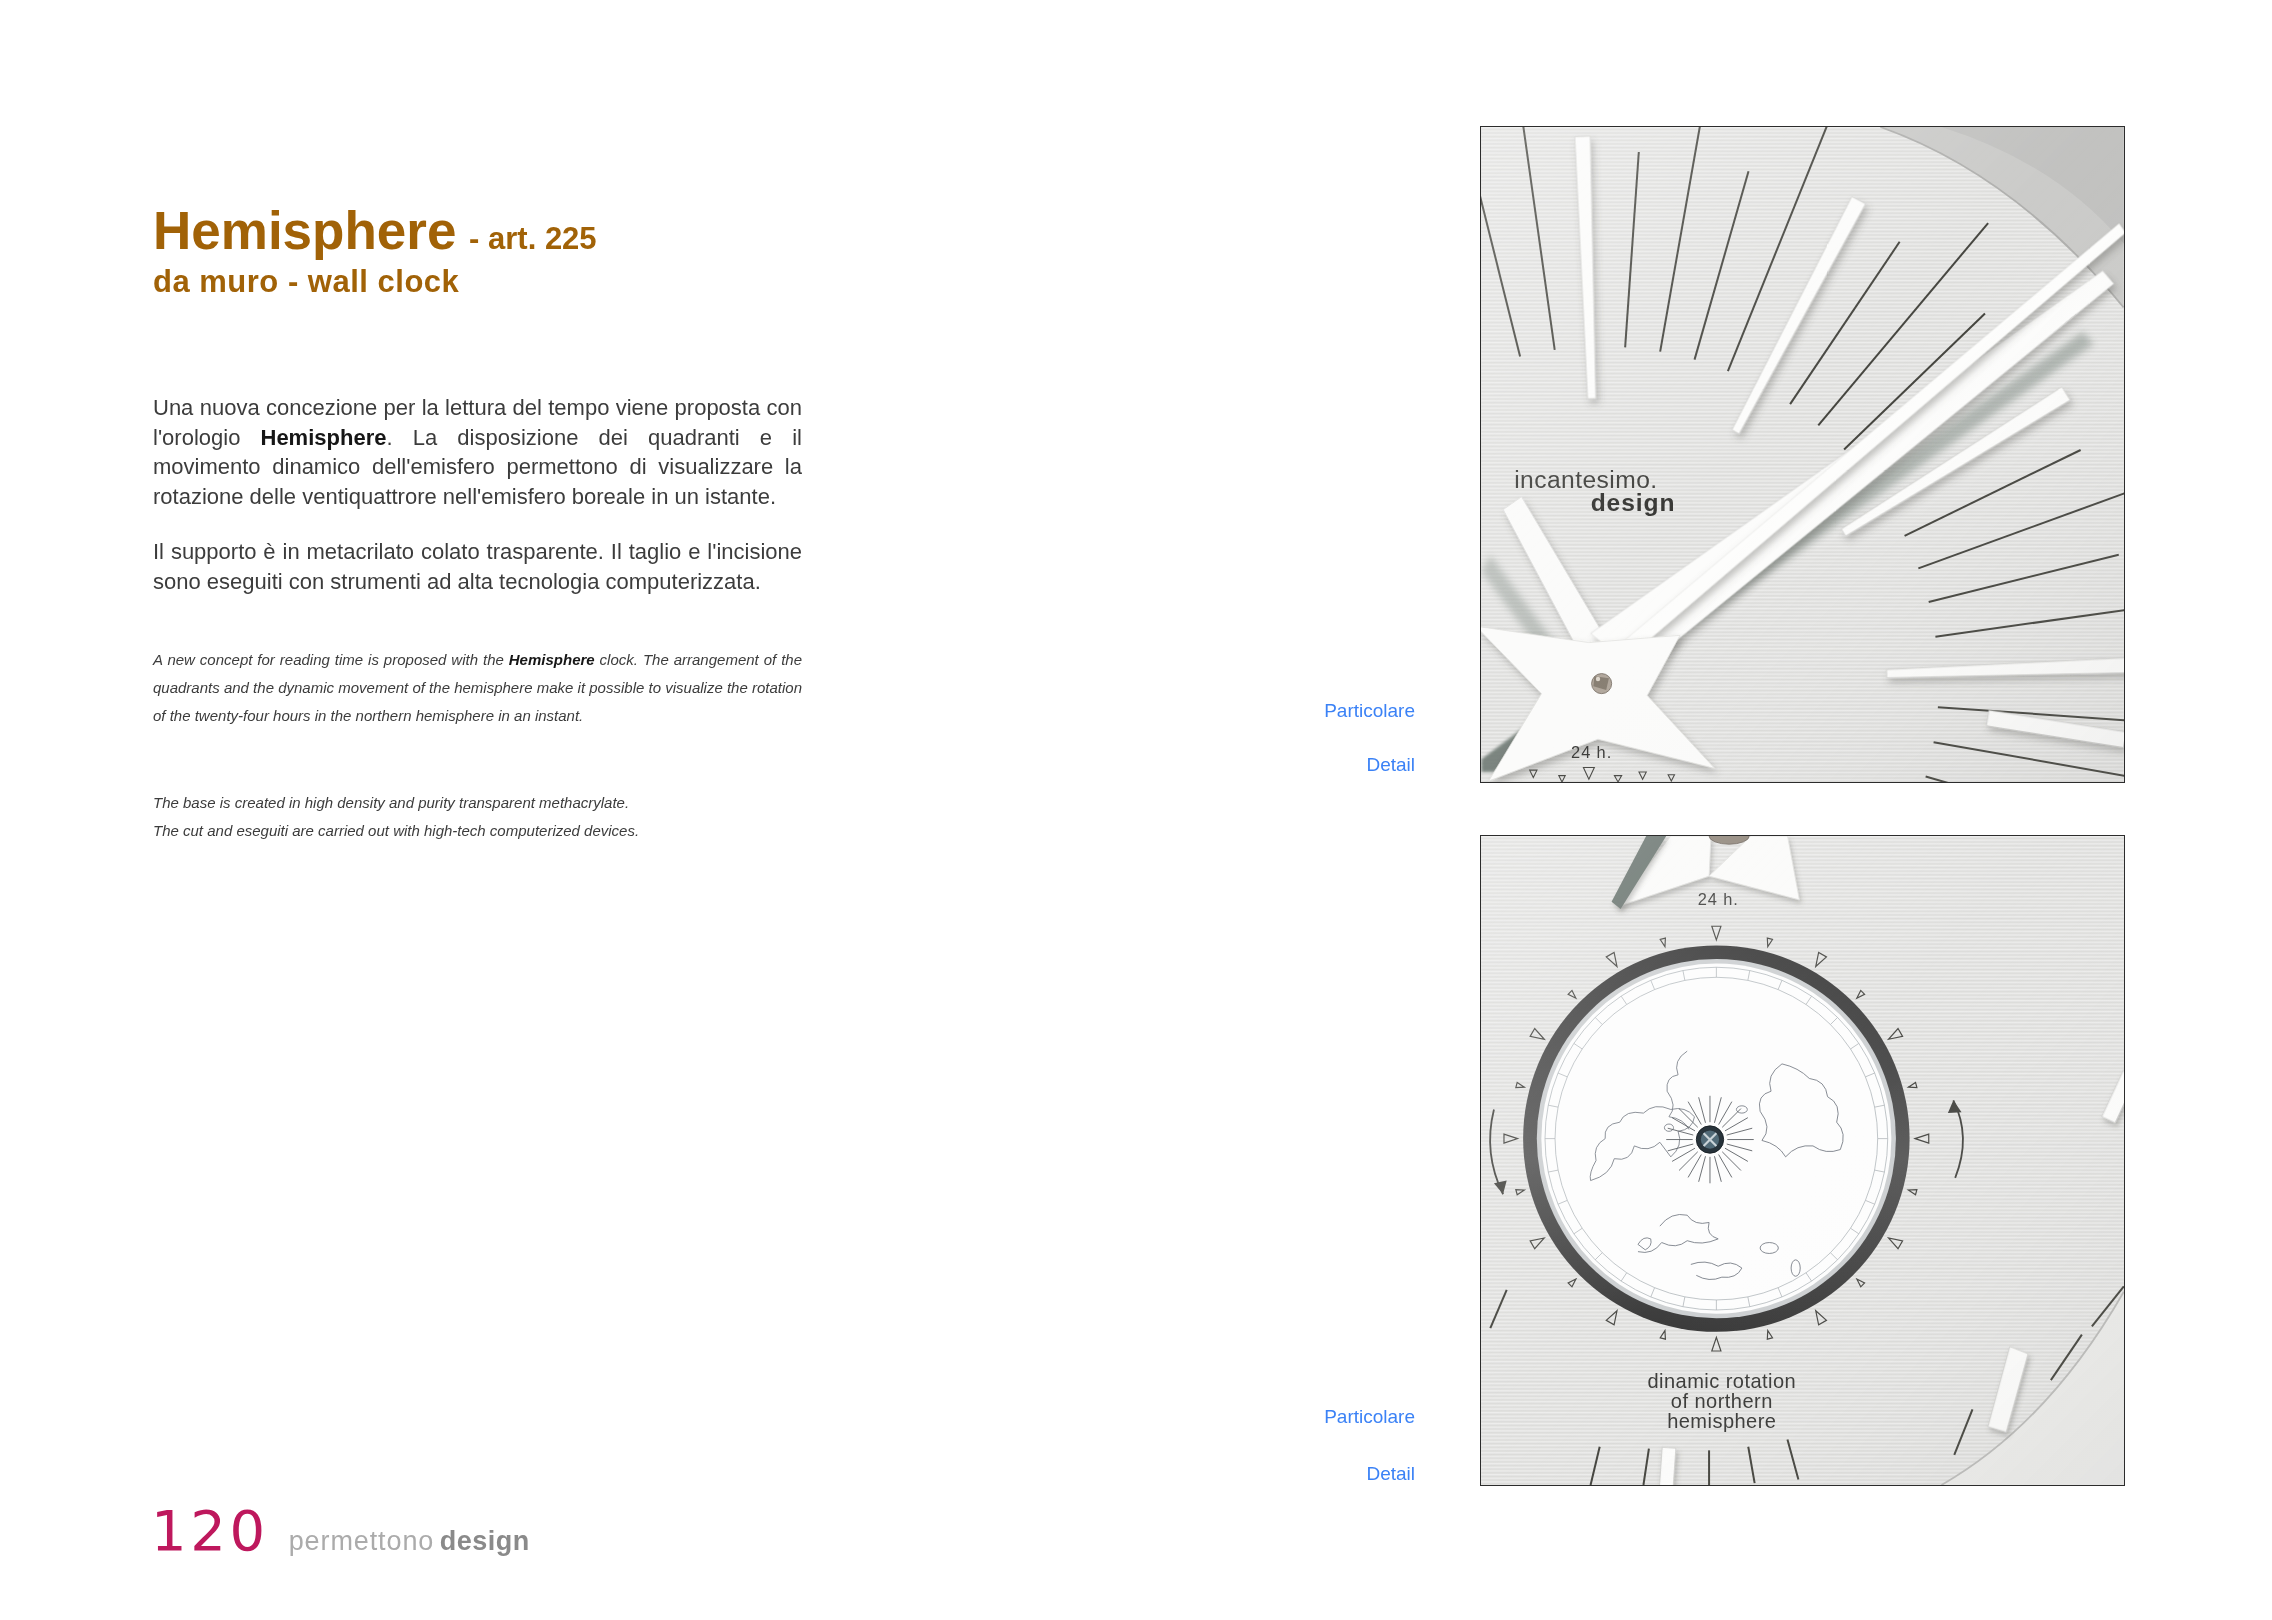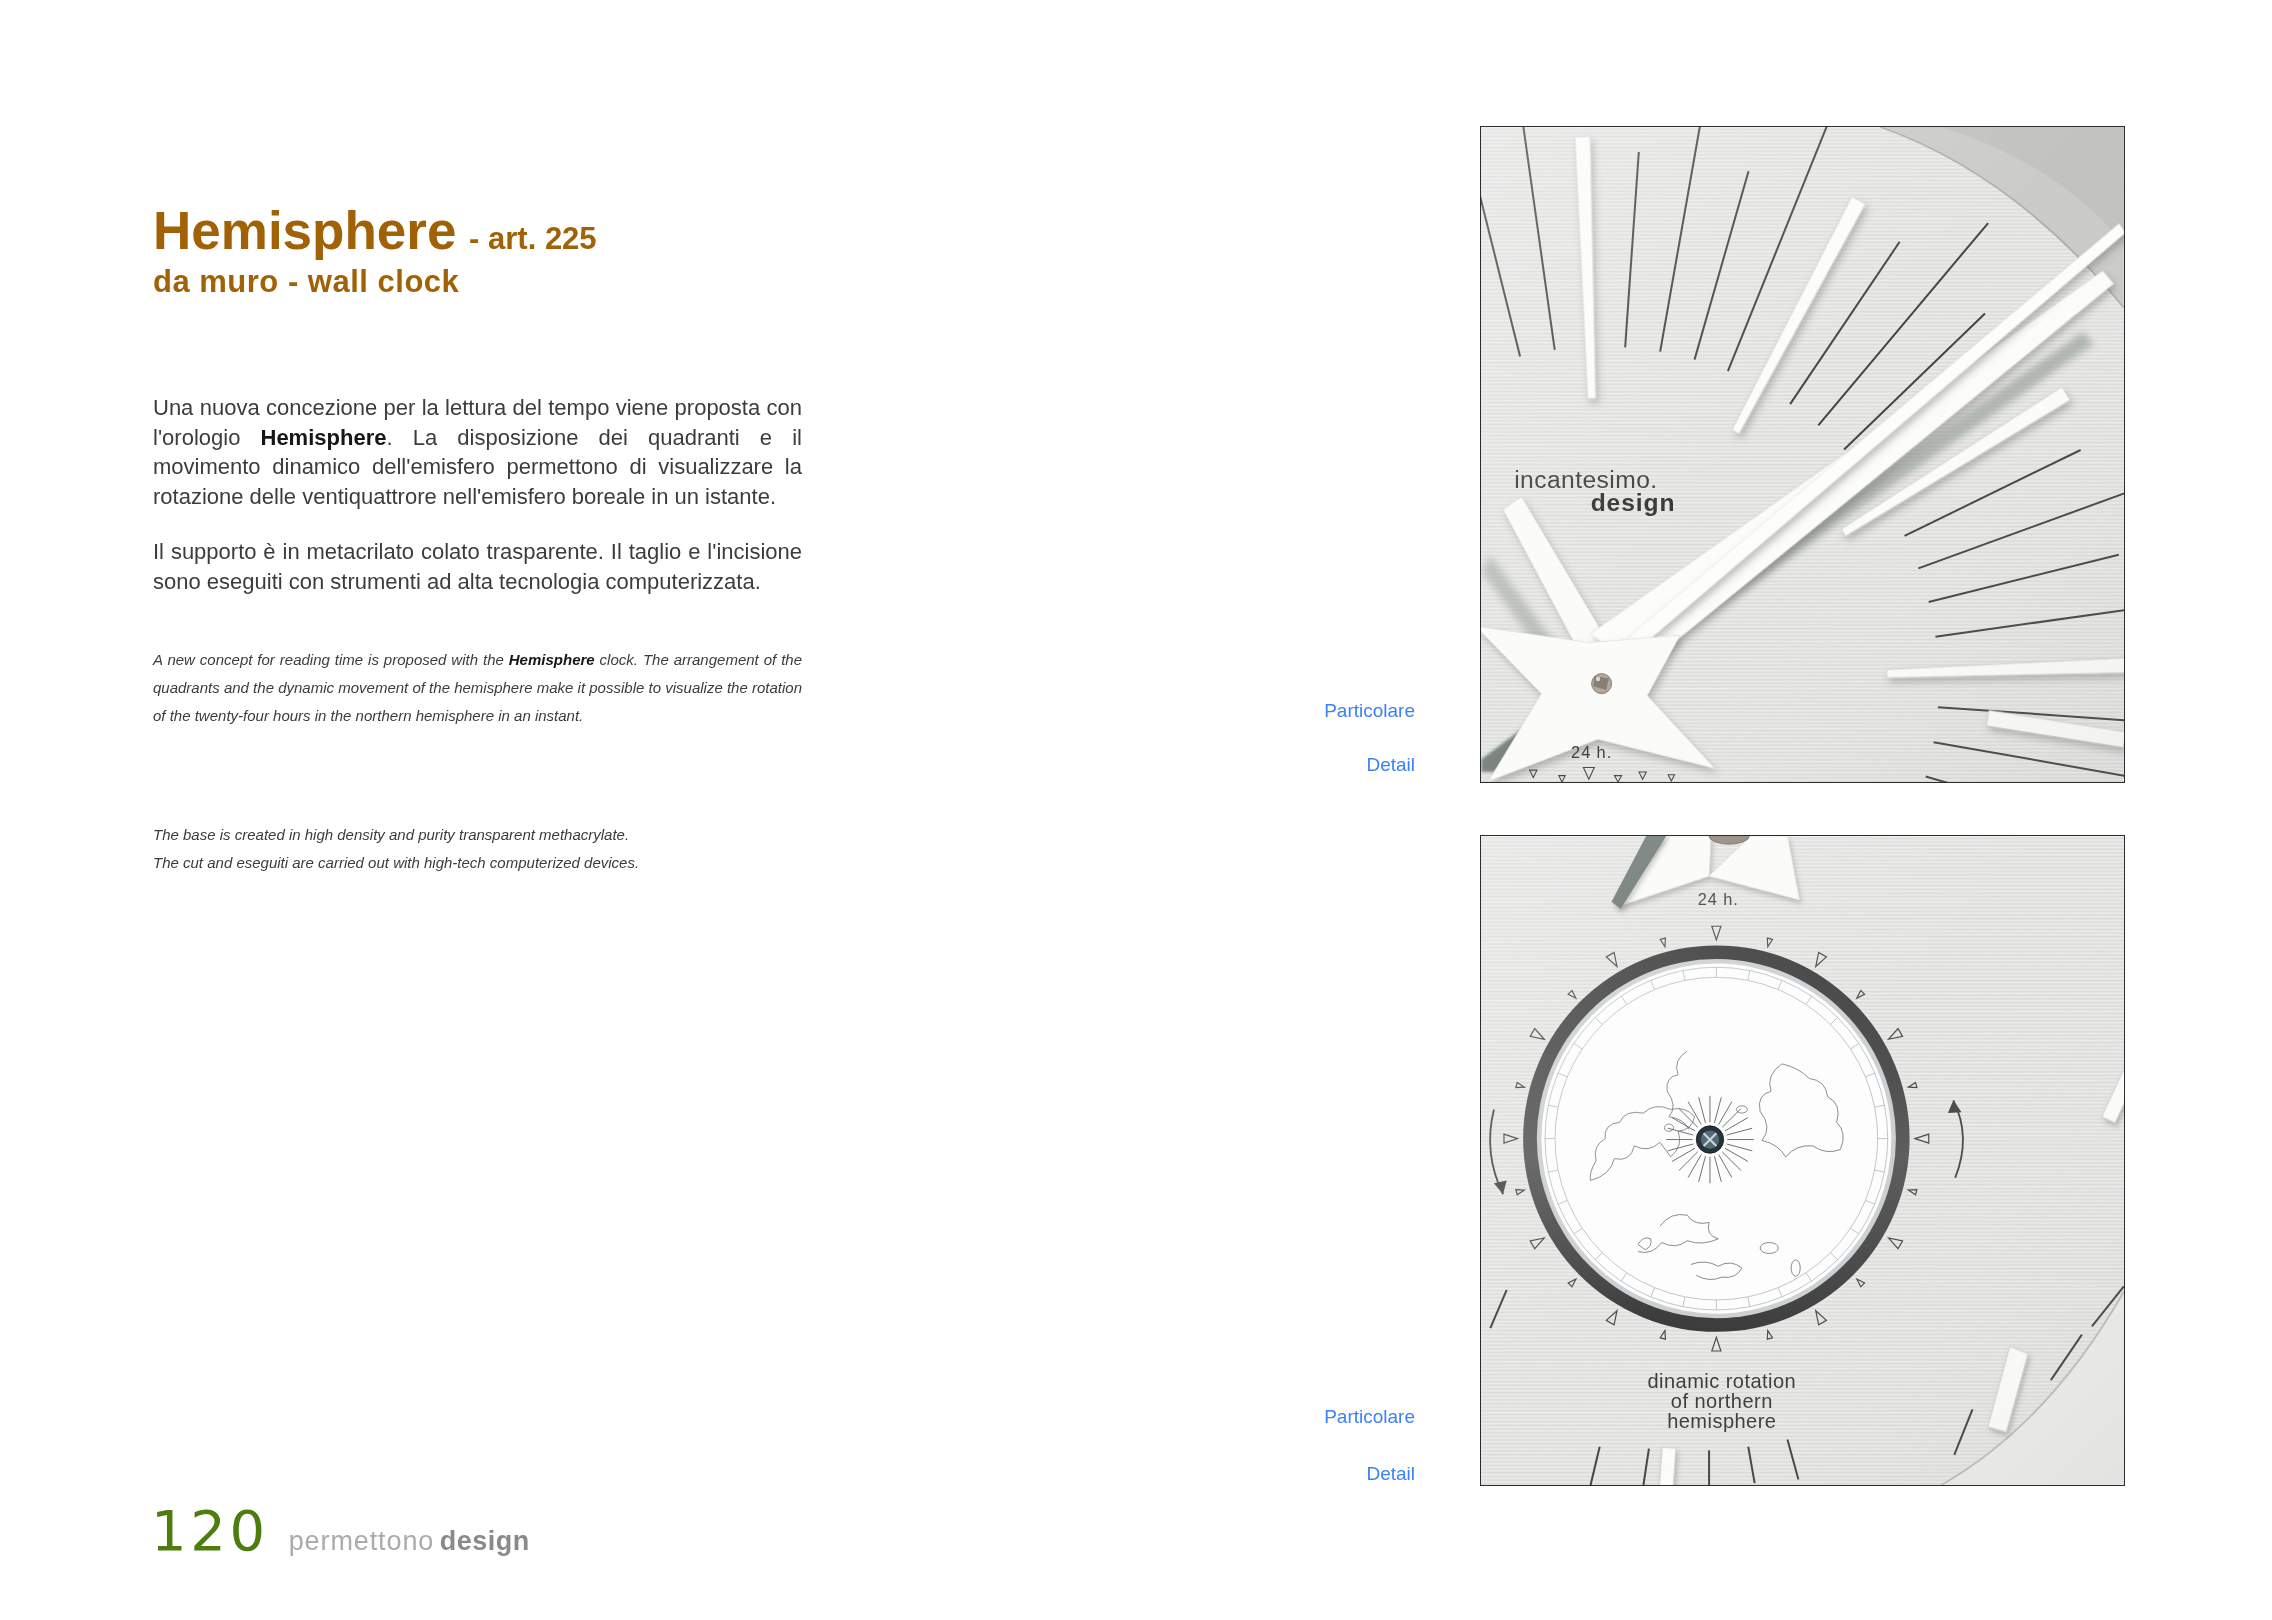--- a/index.html
+++ b/index.html
@@ -18,21 +18,21 @@
   
   .side-label{position:absolute;right:858px;color:#3b82f6;font-size:19px;white-space:nowrap;}
   .side-label.italic{}
   
   .figure{position:absolute;border:1.8px solid #2c2c2c;background:#e3e3e1;box-sizing:border-box;}
   .fig1{left:1480px;top:126px;width:645px;height:657px;}
   .fig2{left:1480px;top:835px;width:645px;height:651px;}
   .figure svg{display:block;width:100%;height:100%;}
   
   .footer{position:absolute;left:151px;top:1498px;display:flex;align-items:baseline;}
-  .page-number{font-family:"DejaVu Sans", sans-serif;font-size:56px;color:#4d7c0f;letter-spacing:3.6px;}
+  .page-number{font-family:"DejaVu Sans", sans-serif;font-size:56px;color:#be185d;letter-spacing:3.6px;}
   .brand{margin-left:20px;font-size:27px;color:#ababab;letter-spacing:0.9px;}
   .brand b{color:#8a8a8a;margin-left:5.5px;letter-spacing:0.5px;}
 </style>
 </head>
 <body>
 
 <div class="page">
 
   <div class="title-block">
     <div>
@@ -40,21 +40,21 @@
     </div>
     <div class="subtitle">da muro - wall clock</div>
   </div>
 
   <p class="para it" style="top:371px"><span>Una nuova concezione per la lettura del tempo viene proposta con l'orologio </span><b>Hemisphere</b><span>. La disposizione dei quadranti e il movimento dinamico dell'emisfero permettono di visualizzare la rotazione delle ventiquattrore nell'emisfero boreale in un istante.</span></p>
 
   <p class="para it" style="top:515px">Il supporto è in metacrilato colato trasparente. Il taglio e l'incisione sono eseguiti con strumenti ad alta tecnologia computerizzata.</p>
 
   <p class="para en" style="top:631px"><span>A new concept for reading time is proposed with the </span><b>Hemisphere</b><span> clock. The arrangement of the quadrants and the dynamic movement of the hemisphere make it possible to visualize the rotation of the twenty-four hours in the northern hemisphere in an instant.</span></p>
 
-  <p class="para en" style="top:806px">
+  <p class="para en" style="top:774px">
       <span class="line">The base is created in high density and purity transparent methacrylate.</span>
       <span class="line">The cut and eseguiti are carried out with high-tech computerized devices.</span>
     </p>
 
   <div class="side-label" style="top:700px">Particolare</div>
   <div class="side-label italic" style="top:754px">Detail</div>
   <div class="side-label" style="top:1406px">Particolare</div>
   <div class="side-label italic" style="top:1463px">Detail</div>
 
   <div class="figure fig1">

